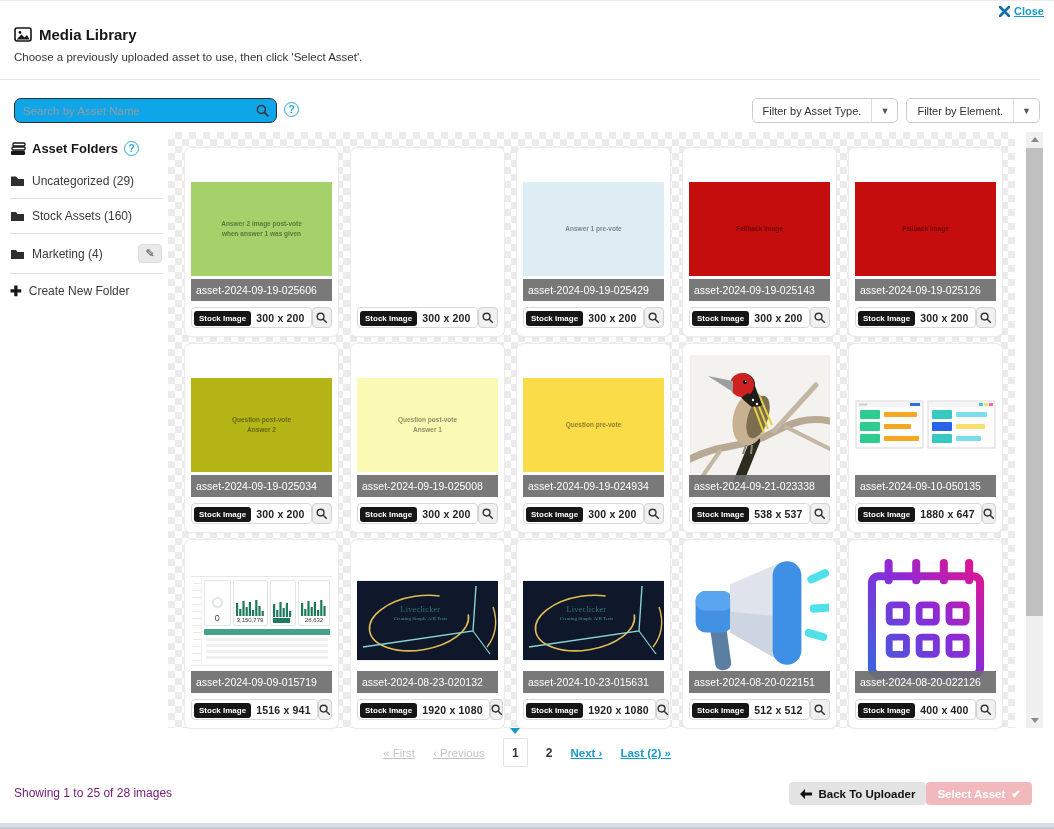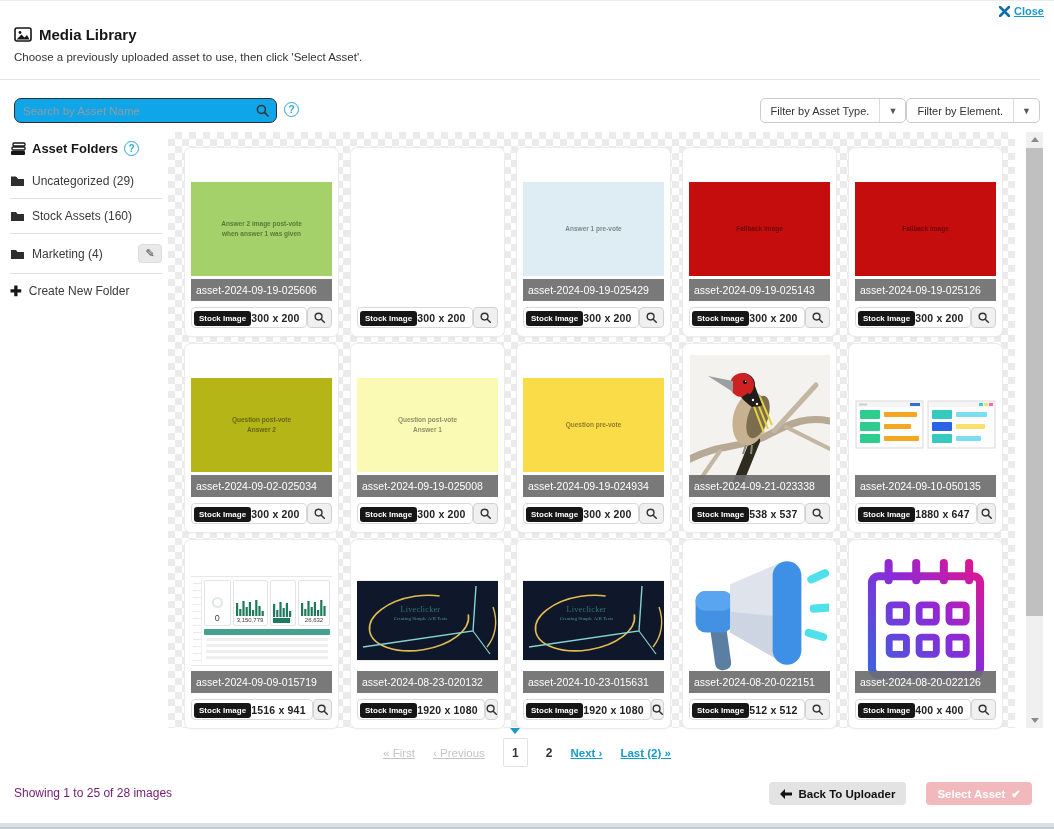--- a/index.html
+++ b/index.html
@@ -19,21 +19,21 @@
   
   .search-wrap{position:absolute;left:14px;top:97px;width:263px;height:25px;border:1px solid #2f2f2f;
     border-radius:7px;background:#0ea5e9;display:flex;align-items:center;}
   .search-wrap input{flex:1;border:none;outline:none;background:transparent;font-size:11.5px;
     padding:0 4px 0 8px;color:#333;font-family:"Liberation Sans",sans-serif;}
   .search-wrap input::placeholder{color:#9a9a9a;}
   .search-wrap .mag{margin-right:7px;display:flex;}
   .help-circle{display:inline-flex;align-items:center;justify-content:center;width:15px;height:15px;
     border:1.6px solid #2aa7d4;border-radius:50%;color:#2aa7d4;font-size:10px;font-weight:bold;flex:0 0 auto;}
   .search-help{position:absolute;left:284px;top:101px;}
-  .filters{position:absolute;right:14px;top:97px;display:flex;gap:0;}
+  .filters{position:absolute;right:14px;top:97px;display:flex;gap:8px;}
   .fselect{height:25px;border:1px solid #ccc;border-radius:5px;background:#fff;display:flex;align-items:center;
     font-size:11px;color:#333;cursor:pointer;}
   .fselect .lbl{padding:0 10px;white-space:nowrap;}
   .fselect .caret{width:26px;align-self:stretch;border-left:1px solid #ddd;display:flex;align-items:center;
     justify-content:center;color:#555;font-size:9px;}
 
   
   .sidebar{position:absolute;left:10px;top:140px;width:152px;}
   .sb-header{display:flex;align-items:center;gap:6px;font-size:13px;font-weight:bold;color:#161616;margin-bottom:8px;}
   .sb-item{display:flex;align-items:center;gap:7px;font-size:12px;color:#3a3a3a;padding:10px 0;cursor:pointer;}
@@ -49,21 +49,21 @@
   .cards{display:grid;grid-template-columns:repeat(5,153px);grid-auto-rows:188px;column-gap:13px;row-gap:8px;
     padding:16px 0 0 17px;}
   .card{position:relative;width:153px;height:188px;background:#fff;border-radius:6px;
     box-shadow:0 0 0 1px #ececec,0 1px 3px rgba(0,0,0,.07);cursor:pointer;}
   .thumb-zone{position:absolute;left:6px;right:6px;top:8px;height:145px;}
   .thumb-holder{position:absolute;inset:0;display:flex;align-items:center;justify-content:center;overflow:hidden;}
   .name-bar{position:absolute;left:0;right:0;bottom:0;height:22px;background:rgba(110,110,110,.92);
     color:#fff;font-size:10.5px;line-height:22px;padding:0 5px;white-space:nowrap;overflow:hidden;}
   .card-footer{position:absolute;left:6px;right:6px;bottom:8px;height:22px;display:flex;
     align-items:center;justify-content:space-between;}
-  .size-group{display:flex;align-items:center;border:1px solid #dadada;border-radius:4px;
+  .size-group{display:flex;align-items:center;gap:5px;border:1px solid #dadada;border-radius:4px;
     background:#fff;padding:2px 6px 0 2px;height:21px;}
   .badge{background:#161616;color:#fff;font-size:8px;font-weight:bold;border-radius:3px;
     padding:3px 5px;white-space:nowrap;}
   .asize{font-size:10.5px;font-weight:bold;color:#222;white-space:nowrap;letter-spacing:.2px;}
   .zoom-btn{width:25px;height:21px;background:#f0f0f0;border:1px solid #d2d2d2;border-radius:4px;
     display:flex;align-items:center;justify-content:center;cursor:pointer;padding:0;}
 
   
   .solid{position:relative;width:141px;height:94px;display:flex;align-items:center;justify-content:center;}
   .cap{font-size:6.5px;font-weight:bold;color:rgba(0,0,0,.45);text-align:center;line-height:1.5;}
@@ -108,21 +108,21 @@
   .pg-link{color:#1799c9;font-weight:bold;text-decoration:underline;cursor:pointer;}
   .page-cur{position:relative;width:25px;height:29px;background:#fff;border:1px solid #e2e2e2;
     border-radius:2px;display:flex;align-items:center;justify-content:center;
     font-size:12px;font-weight:bold;color:#333;}
   .page-cur .ind{position:absolute;top:-11px;left:50%;transform:translateX(-50%);width:0;height:0;
     border-left:5px solid transparent;border-right:5px solid transparent;border-top:6px solid #1799c9;}
   .pg-num{font-size:12px;font-weight:bold;color:#333;cursor:pointer;}
 
   
   .showing{position:absolute;left:14px;top:785px;font-size:12px;color:#701a75;}
-  .footer-actions{position:absolute;right:22px;top:781px;display:flex;gap:20px;}
+  .footer-actions{position:absolute;right:22px;top:781px;display:flex;gap:0;}
   .btn{height:23px;border:none;border-radius:4px;font-size:11.5px;display:flex;align-items:center;
     gap:6px;padding:0 11px;cursor:pointer;font-family:"Liberation Sans",sans-serif;}
   .btn-back{background:#e3e3e3;color:#111;font-weight:bold;}
   .btn-select{background:#f2b9bc;color:#fff;font-weight:bold;cursor:default;}
   .bottom-strip{position:absolute;left:0;right:0;bottom:0;height:6px;background:#d9e0e5;border-bottom:2px solid #c3ccd3;}
 </style>
 </head>
 <body>
 
 <div class="screen">
@@ -326,21 +326,21 @@
   <div class="card">
     <div class="thumb-zone">
       <div class="thumb-holder">
               <div class="solid" style="background:#b5b517">
                 <div class="cap">
                   <div>Question post-vote</div>
                   <div>Answer 2</div>
                 </div>
               </div>
             </div>
-      <div class="name-bar">asset-2024-09-02-025034</div>
+      <div class="name-bar">asset-2024-09-19-025034</div>
     </div>
     <div class="card-footer">
       <span class="size-group">
         <span class="badge">Stock Image</span>
         <span class="asize">300 x 200</span>
       </span>
       <button class="zoom-btn">
         <svg width="11" height="11" viewBox="0 0 11 11">
           <circle cx="4.6" cy="4.6" r="3.4" fill="none" stroke="#333" stroke-width="1.4"></circle>
           <path d="M7.2 7.2 L10.3 10.3" stroke="#333" stroke-width="1.5" stroke-linecap="round"></path>

